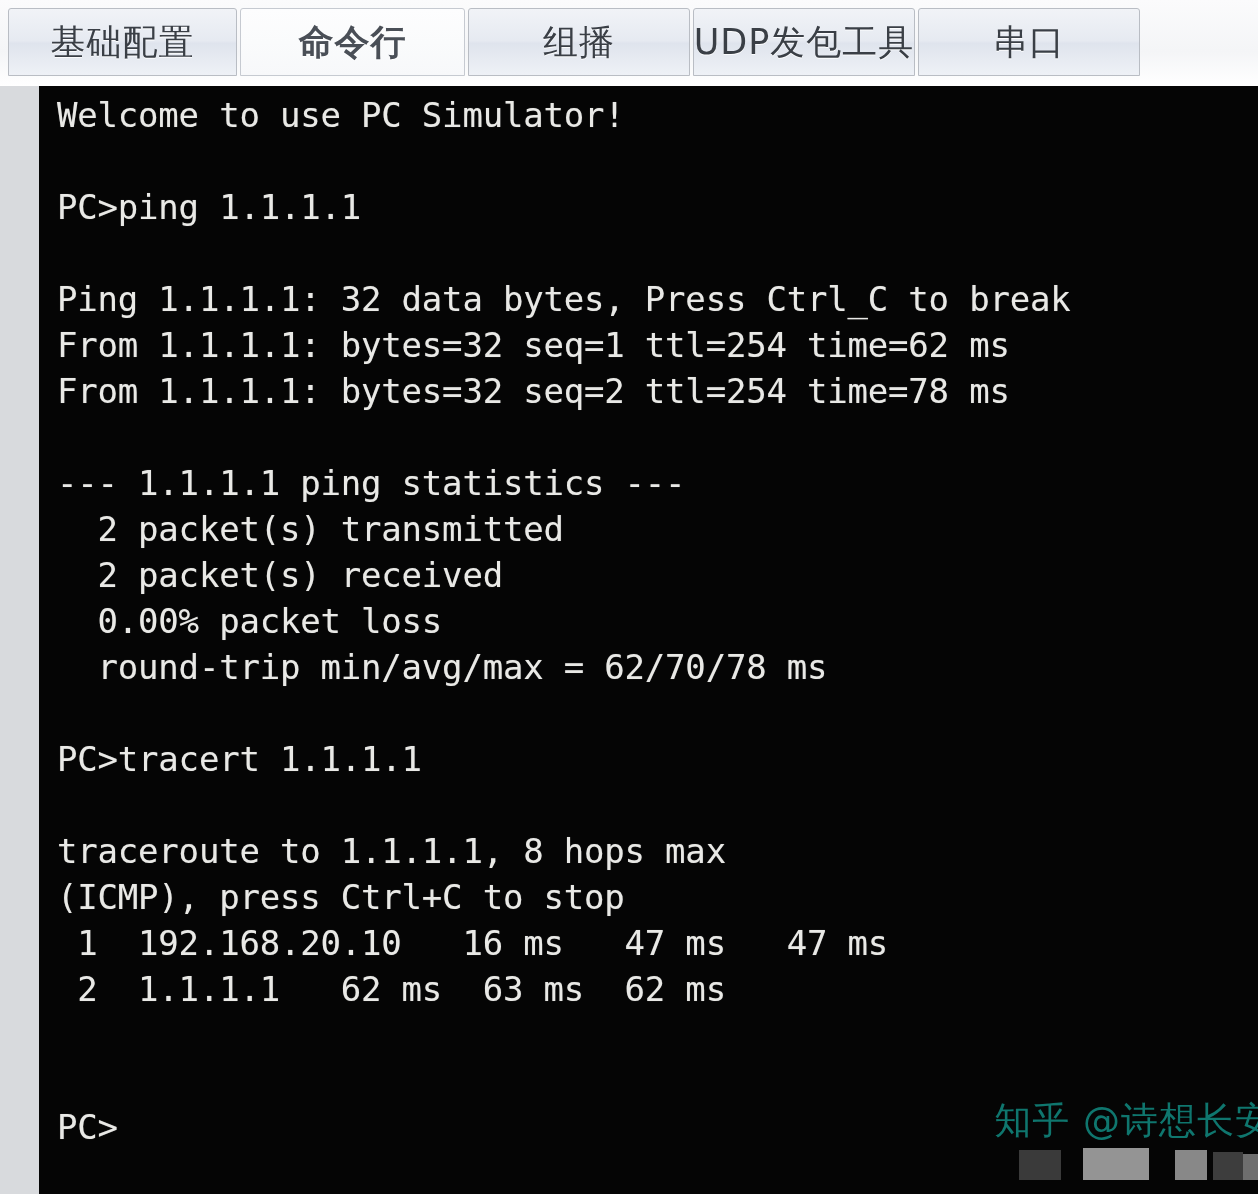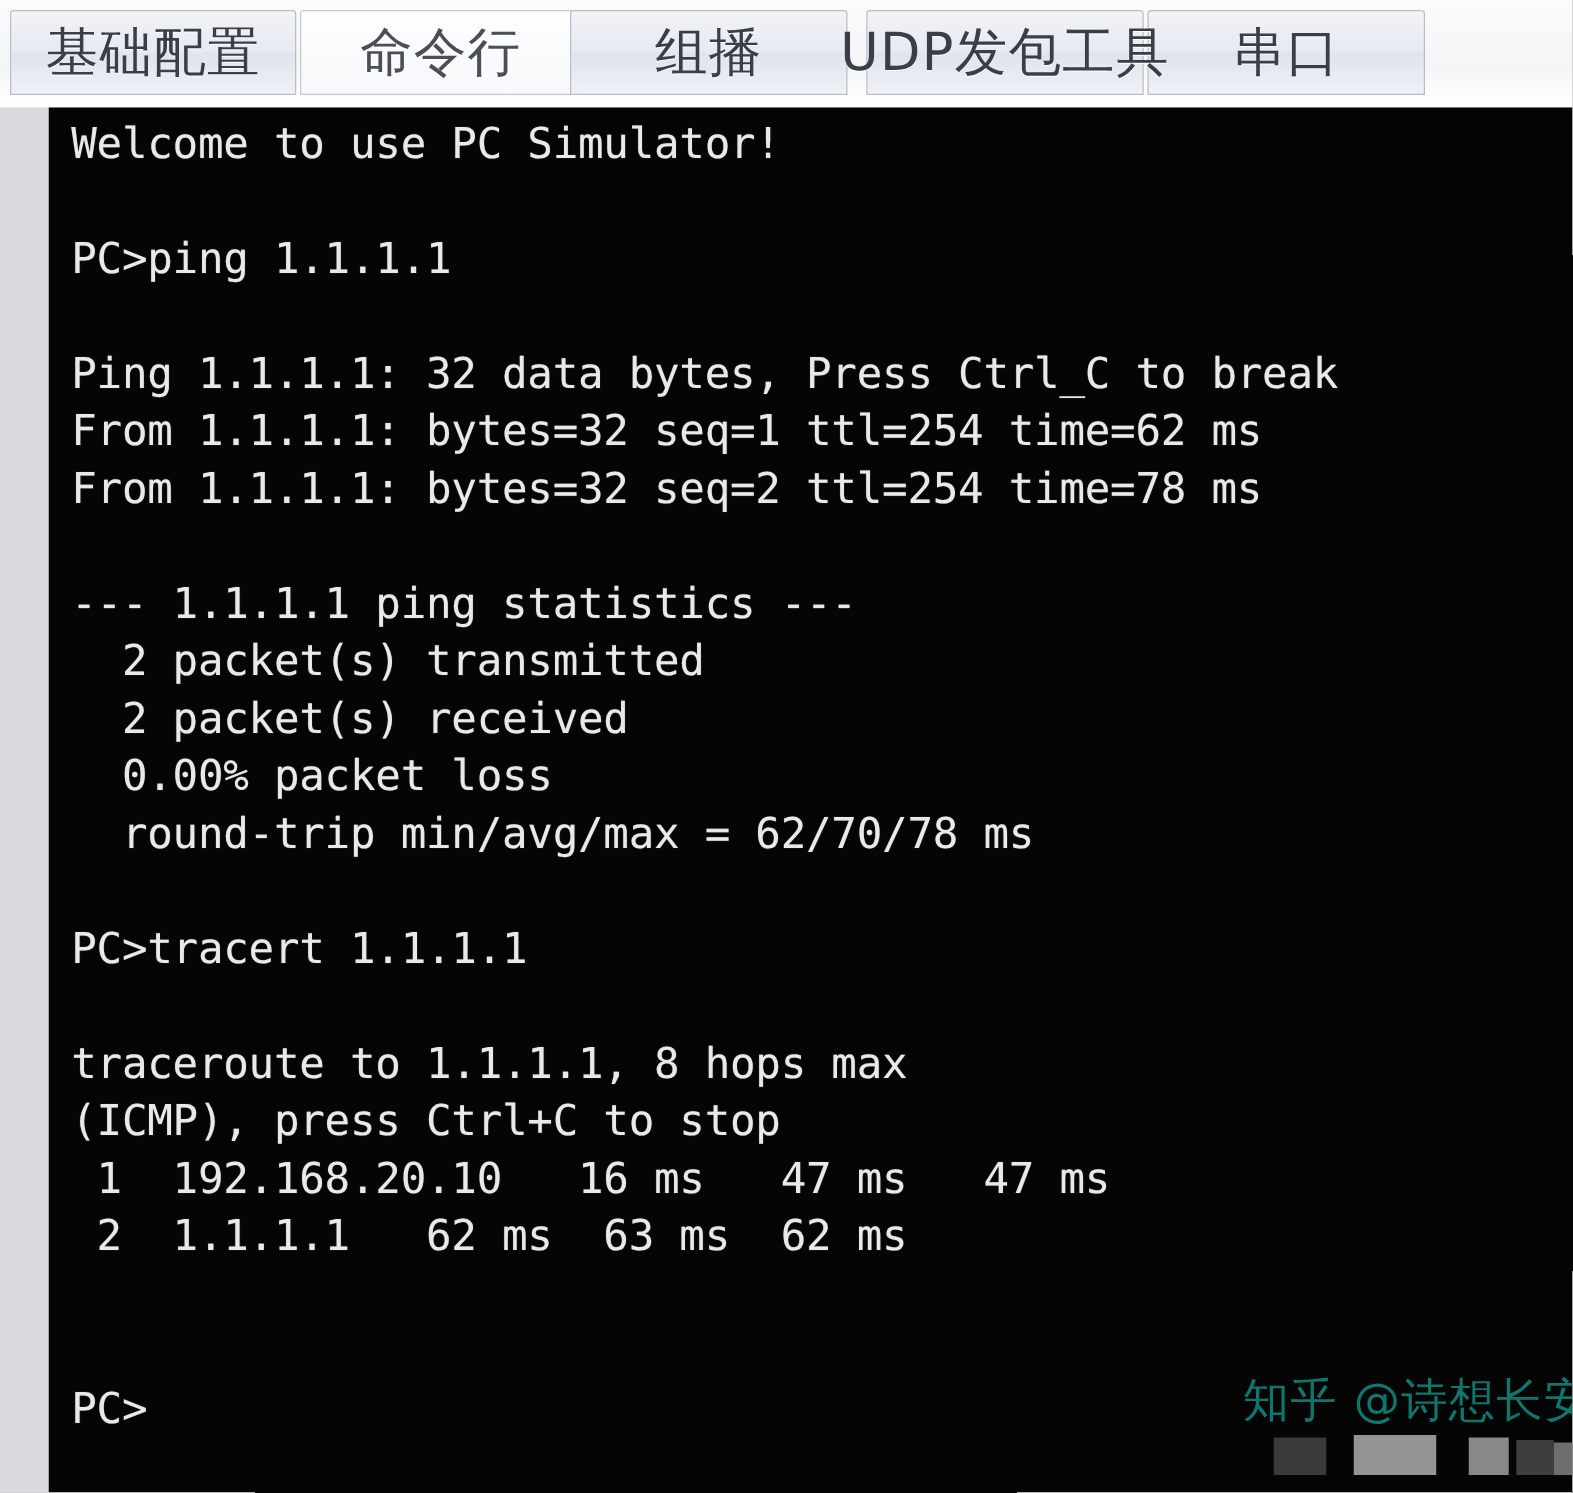--- a/index.html
+++ b/index.html
@@ -41,21 +41,21 @@
     position: absolute;
     top: 0;
     height: 68px;
     box-sizing: border-box;
     border: 1px solid #b9bdc4;
     border-radius: 3px 3px 0 0;
     display: flex;
     align-items: center;
     justify-content: center;
     font-family: "DejaVu Sans", "Liberation Sans", sans-serif;
-    font-size: 42px;
+    font-size: 35px;
     color: #3a3f46;
     letter-spacing: 1px;
     background: linear-gradient(#f1f3f7 0%, #e6eaf1 48%, #dfe4ed 52%, #eef1f6 100%);
     text-shadow: 0 1px 0 rgba(255,255,255,0.85);
     user-select: none;
     cursor: default;
   }
   .tab.active {
     background: linear-gradient(#fdfdfe 0%, #fafbfc 50%, #f7f8fa 100%);
     border-color: #c6cad1;
@@ -135,25 +135,25 @@
 
 <div id="app">
 
   <div class="tabbar">
     <div class="tabbar-strip">
 
       <div class="tab" style="left:8px; width:229px;">
         <span class="tab-label">基础配置</span>
       </div>
 
-      <div class="tab active" style="left:240px; width:225px;">
+      <div class="tab active" style="left:240px; width:225px;font-weight:bold;">
         <span class="tab-label">命令行</span>
       </div>
 
-      <div class="tab" style="left:456px; width:222px;">
+      <div class="tab" style="left:468px; width:222px;">
         <span class="tab-label">组播</span>
       </div>
 
       <div class="tab" style="left:918px; width:222px;">
         <span class="tab-label">串口</span>
       </div>
 
       <div class="tab" style="left:693px; width:222px;">
         <span class="tab-label">UDP发包工具</span>
       </div>

